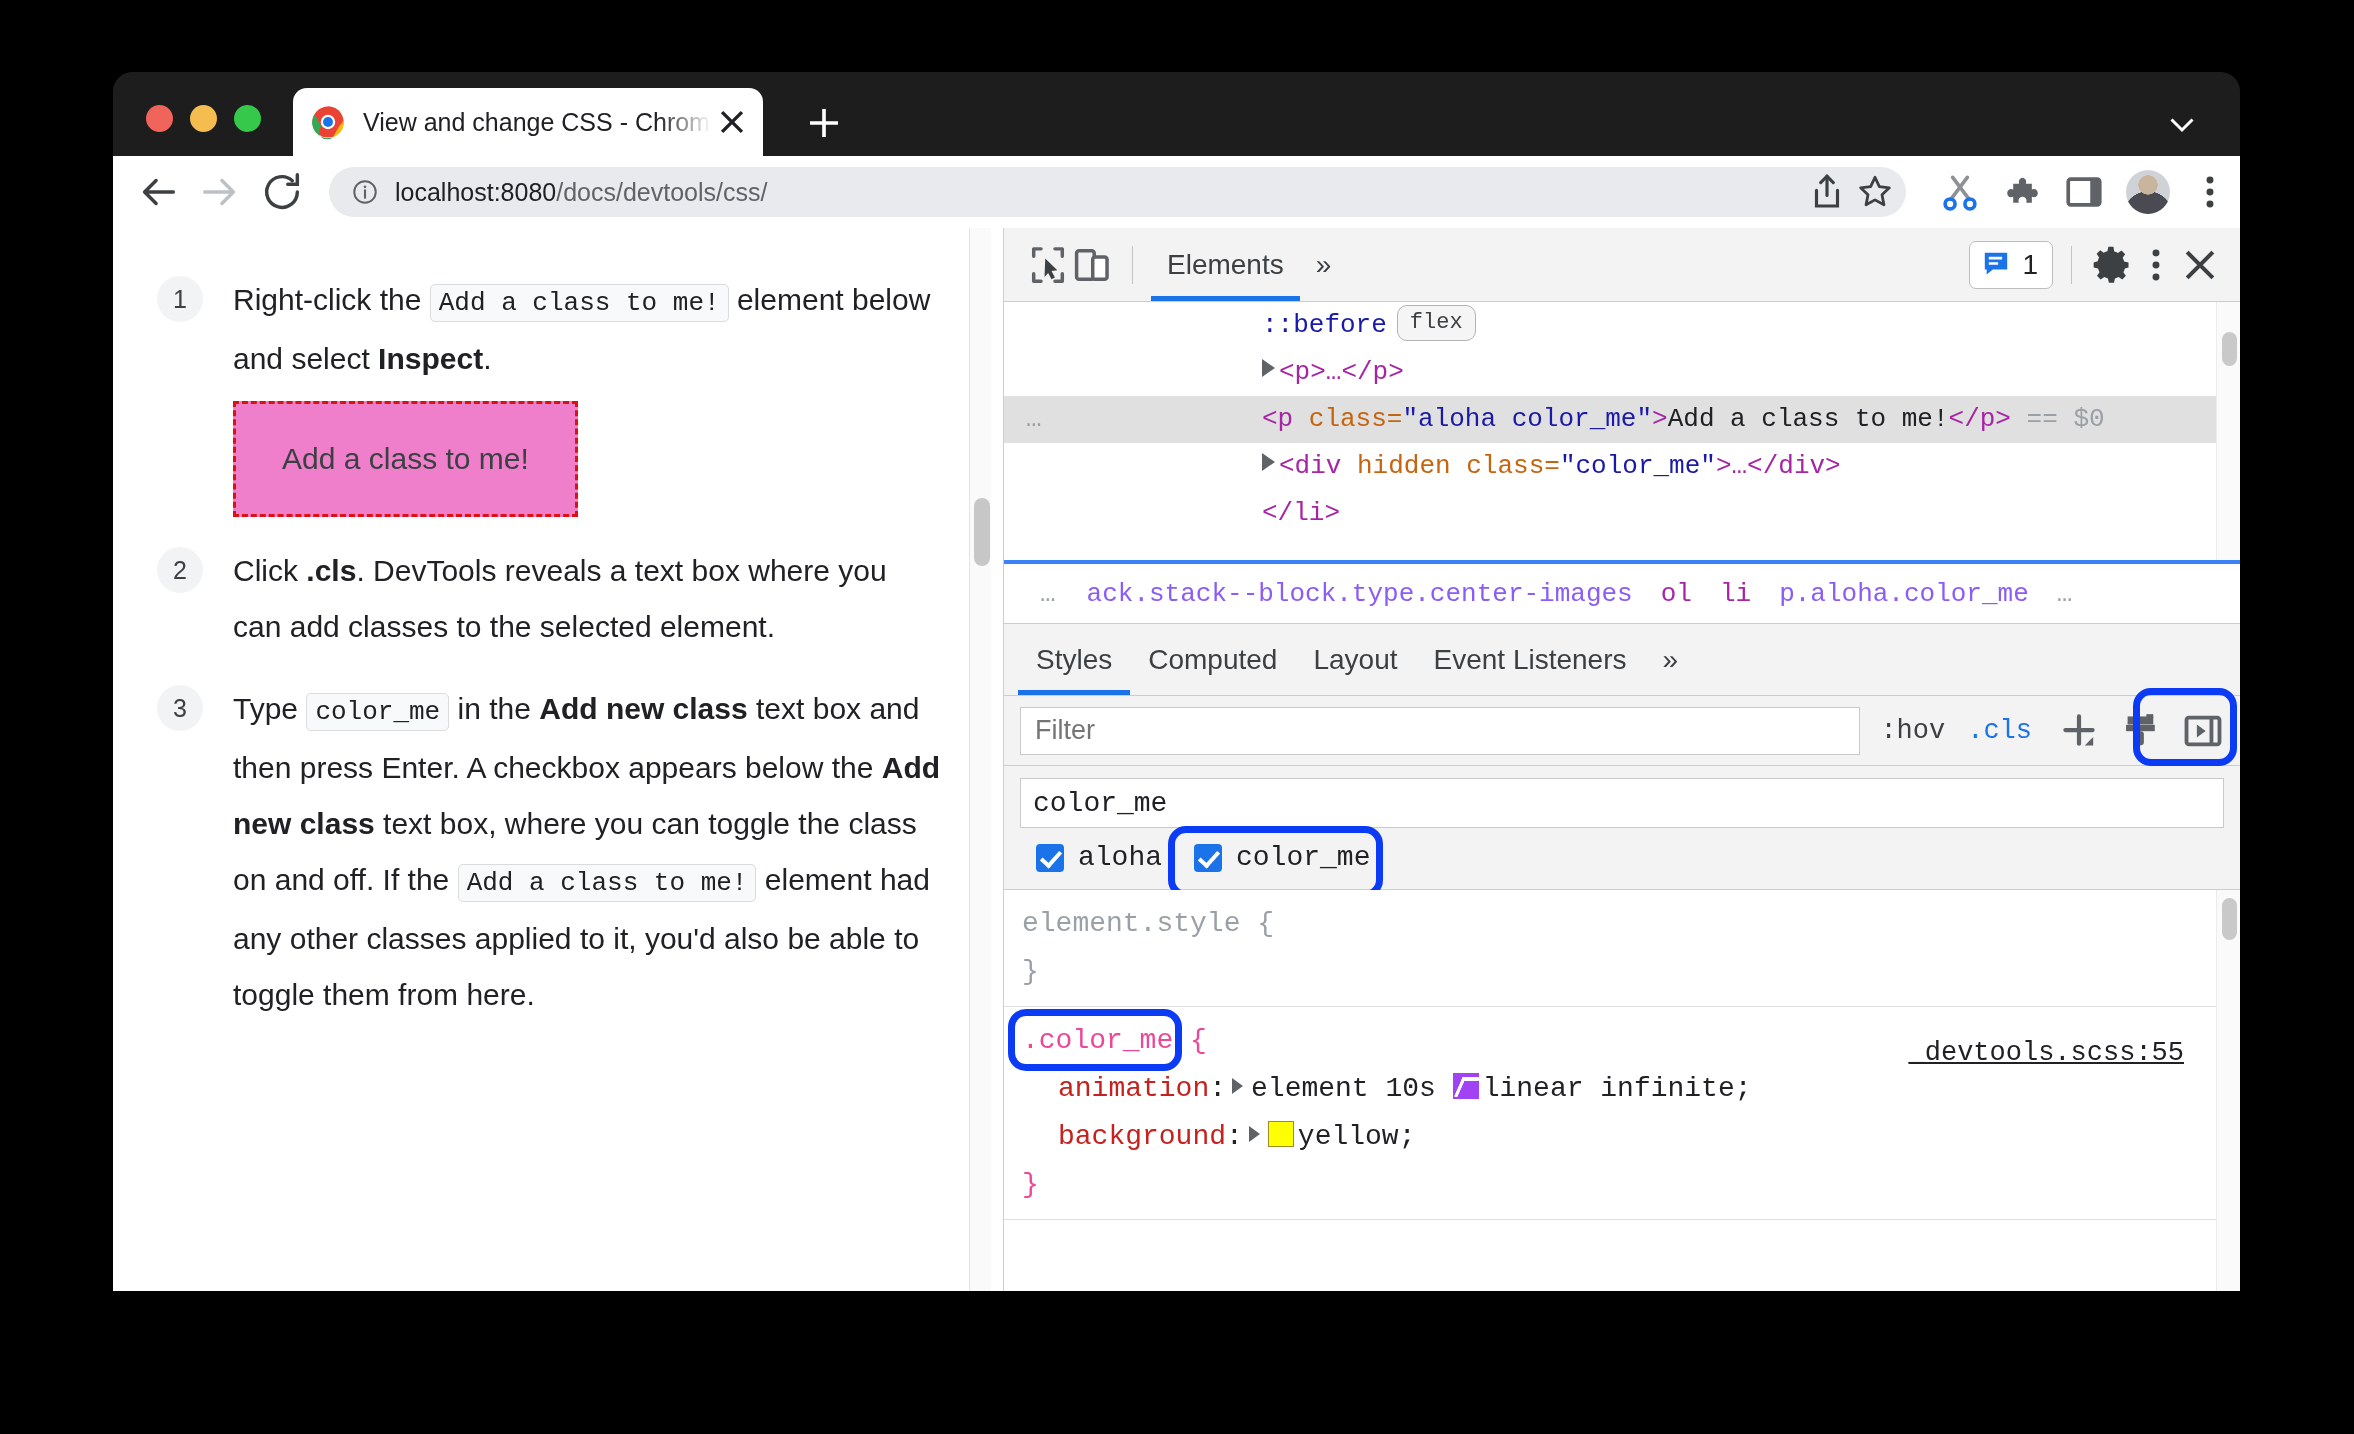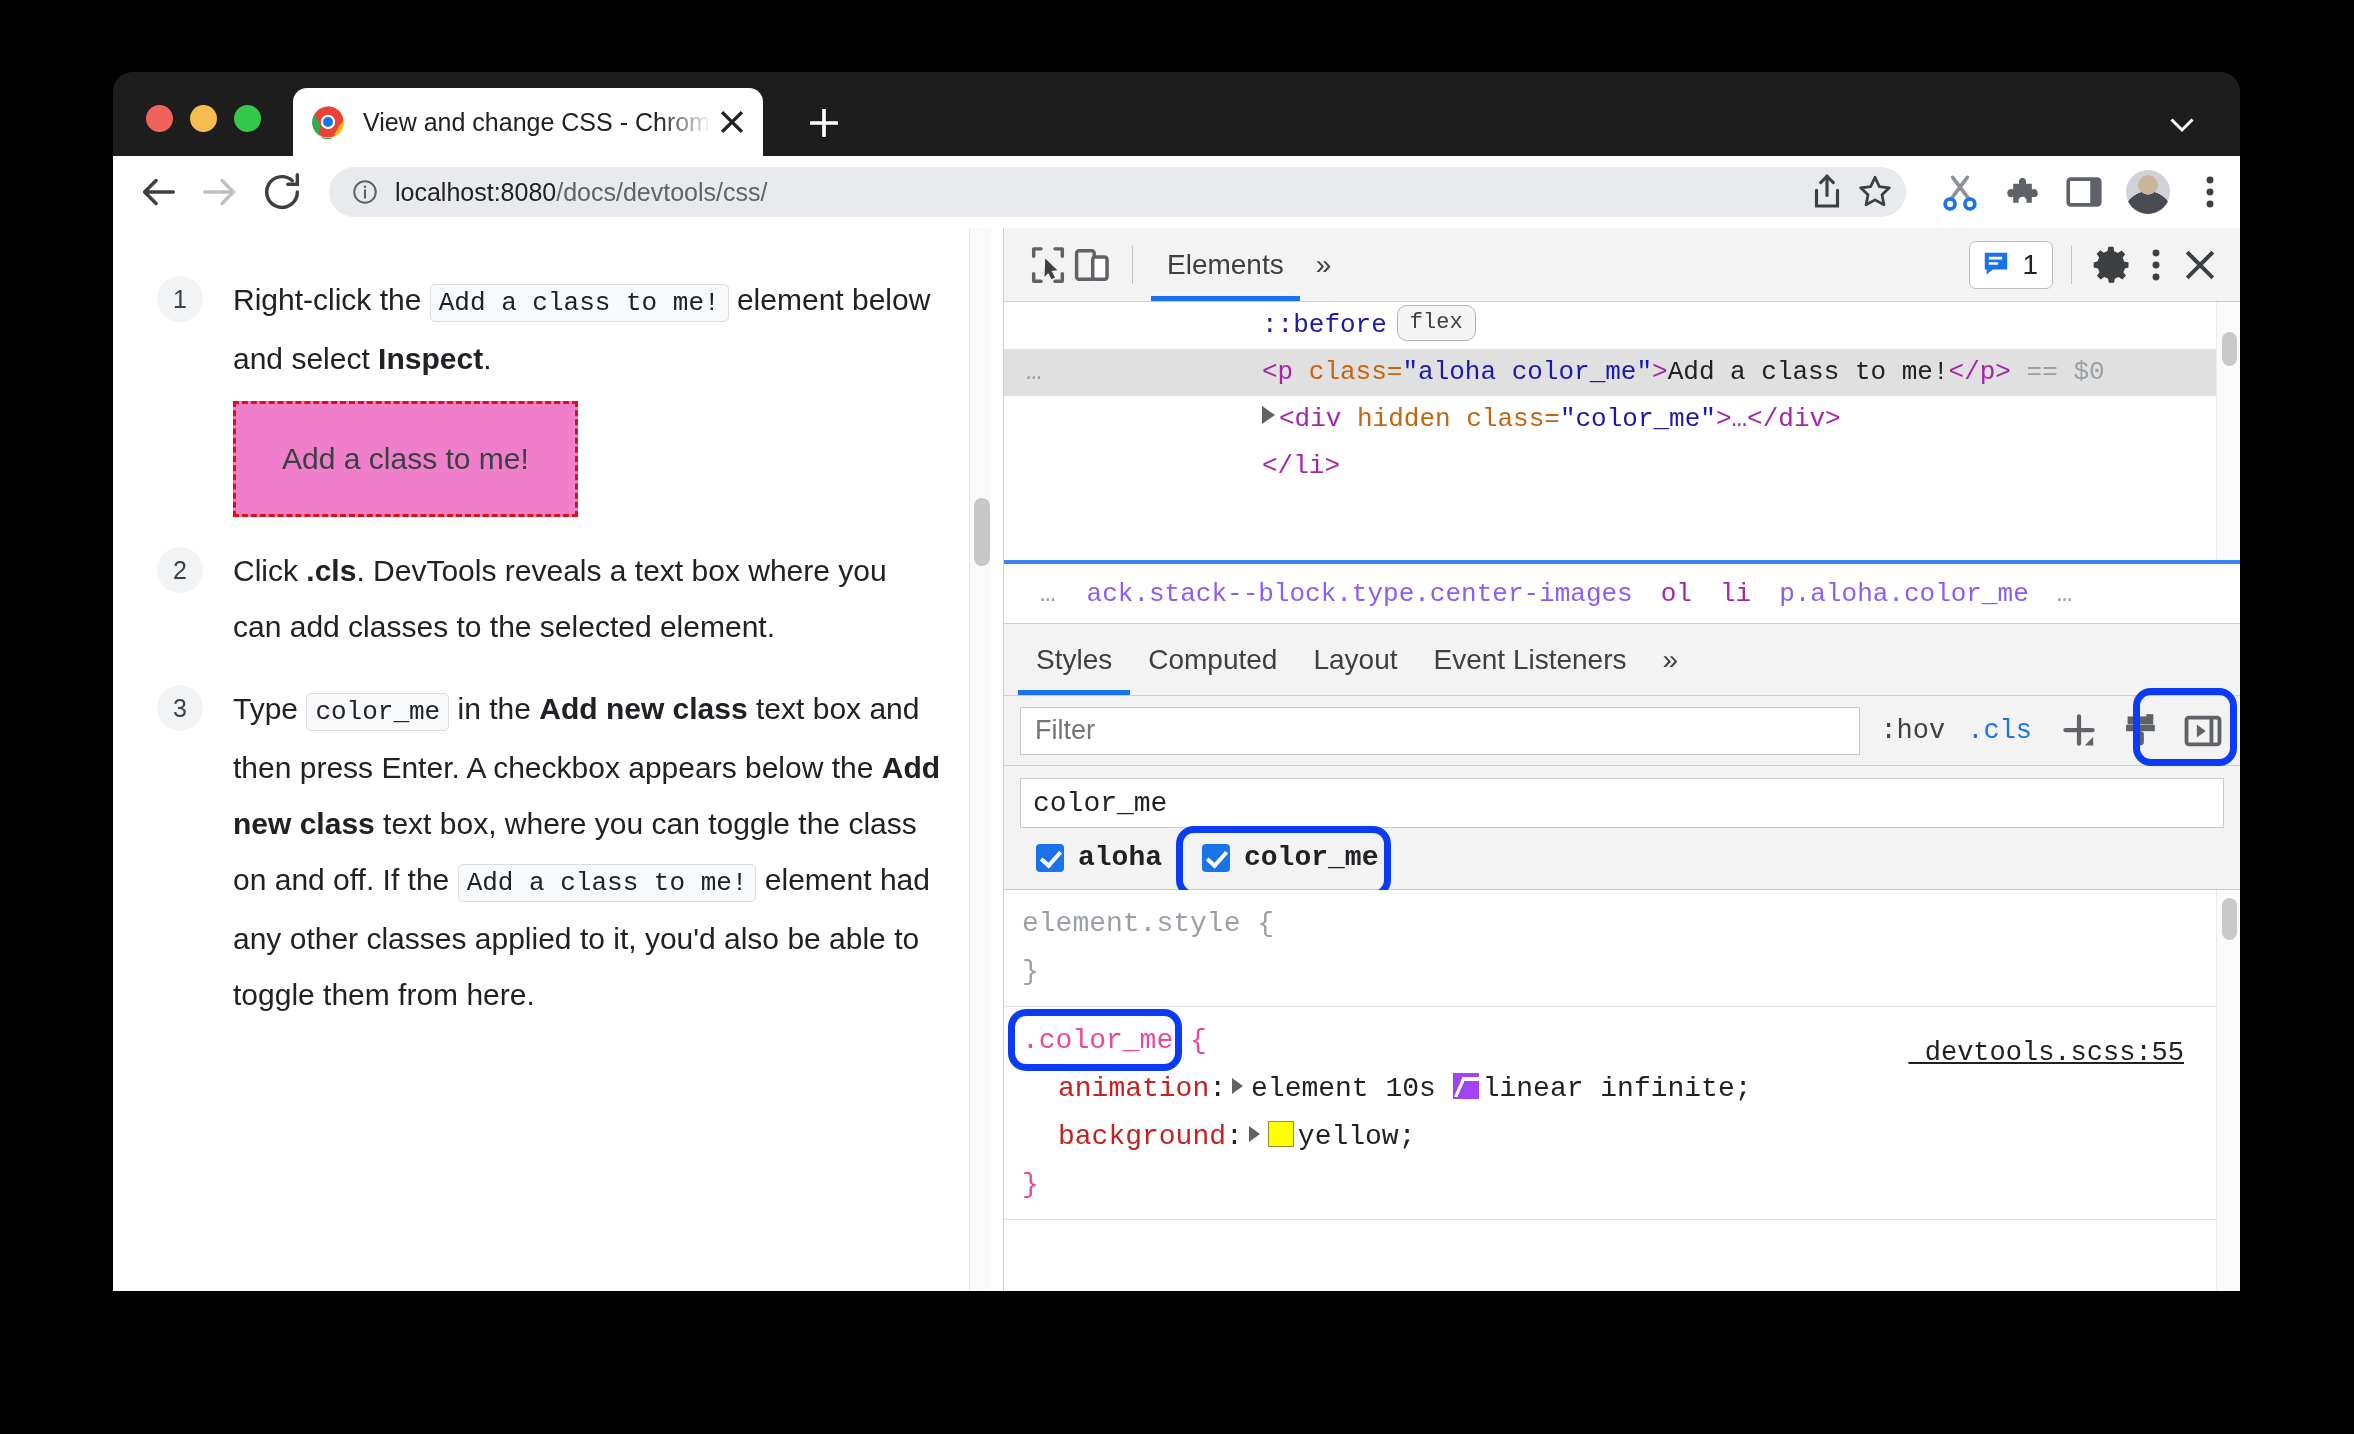--- a/index.html
+++ b/index.html
@@ -211,21 +211,21 @@
   }
   .fb-ic { width:46px;height:46px;position:relative;margin-left:16px;cursor:pointer;flex:0 0 46px;}
 
   
   #cls-editor { background:#f3f3f3; border-bottom:1px solid #cdcdcd; padding:12px 16px 12px 16px; position:relative; }
   #cls-input {
     width:100%; height:50px; background:#fff; border:1px solid #c9c9c9;
     font-family:"Liberation Mono",monospace; font-size:28px; color:#202124;
     padding:0 12px; outline:none;
   }
-  #cls-list { display:flex; align-items:center; gap:8px; margin-top:10px; position:relative;font-weight:bold; }
+  #cls-list { display:flex; align-items:center; gap:0; margin-top:10px; position:relative; }
   .cls-item { display:flex; align-items:center; gap:14px; padding:4px 16px;
               font-family:"Liberation Mono",monospace; font-size:28px; color:#202124; cursor:pointer;}
   .cbx {
     width:28px;height:28px;border-radius:4px;background:#1a73e8;position:relative;flex:0 0 28px;
   }
   .cbx::after{
     content:""; position:absolute; left:9px; top:3px; width:8px; height:16px;
     border:solid #fff; border-width:0 4px 4px 0; transform:rotate(42deg);
   }
 
@@ -431,20 +431,23 @@
             <svg viewBox="0 0 24 24" width="44" height="44">
                   <path d="M5 5 L19 19 M19 5 L5 19" stroke="#3c4043" stroke-width="2.2" fill="none"></path>
                 </svg>
           </div>
         </div>
       </div>
 
       <div id="dom-tree">
         <div class="dom-row">
           <span class="dom-indent"></span><span class="pseudo">::before</span><span class="flexbadge">flex</span>
+        </div>
+        <div class="dom-row">
+          <span class="dom-indent"></span><span class="tri"></span><span class="tag">&lt;p&gt;…&lt;/p&gt;</span>
         </div>
         <div class="dom-row sel">
           <span class="dots3">…</span>
           <span class="dom-indent"></span><span class="tag">&lt;p </span><span class="attr">class</span><span class="attr">=</span><span class="val">"aloha color_me"</span><span class="tag">&gt;</span><span class="txt">Add a class to me!</span><span class="tag">&lt;/p&gt;</span> <span class="gray">== $0</span>
         </div>
         <div class="dom-row">
           <span class="dom-indent"></span><span class="tri"></span><span class="tag">&lt;div <span class="attr">hidden</span> <span class="attr">class</span><span class="attr">=</span><span class="val">"color_me"</span>&gt;…&lt;/div&gt;</span>
         </div>
         <div class="dom-row">
           <span class="dom-indent"></span><span class="tag">&lt;/li&gt;</span>

